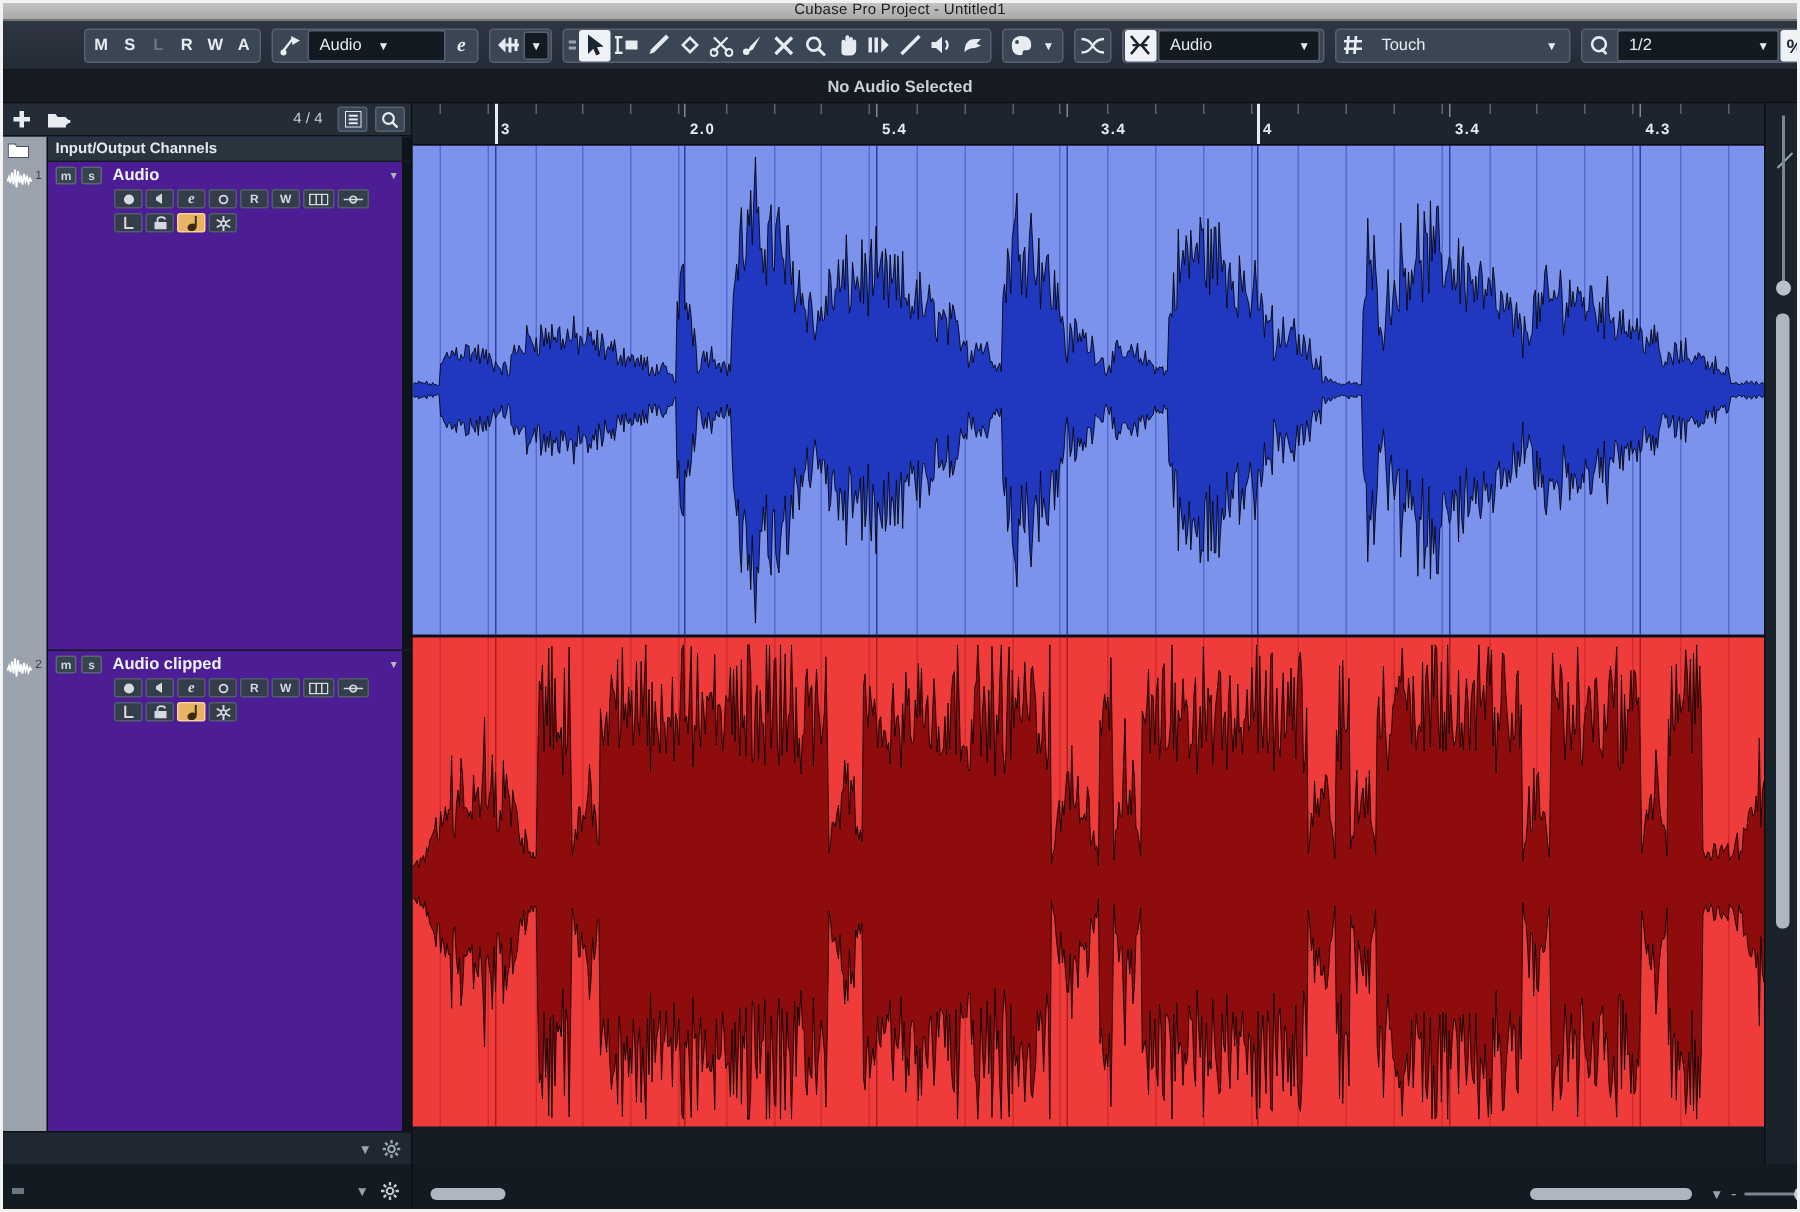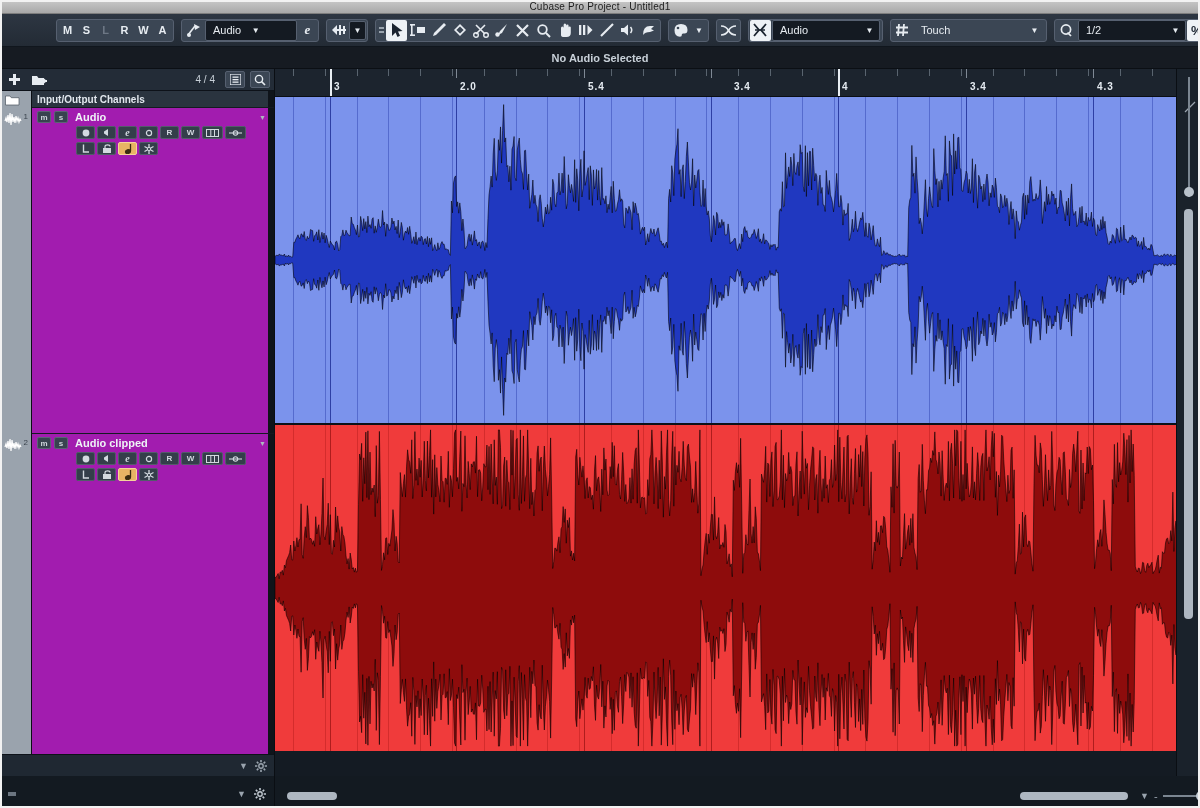--- a/index.html
+++ b/index.html
@@ -78,21 +78,21 @@
     display:flex;align-items:center; padding:0 4px; gap:5px;
   }
   #tl-head .sigs{ margin-left:auto; color:#c8d0d8; font-size:10px; padding-right:5px;}
   .hbtn{ width:20px;height:17px;display:flex;align-items:center;justify-content:center;
          background:#3b4654;border:1px solid #566070;border-radius:2px;}
   .hbtn.flat{ background:transparent;border:none;}
   #tl-body{ flex:1; display:flex; overflow:hidden; }
   #numcol{ width:32px; flex:0 0 32px; background:#9aa3ad; border-right:1px solid #0a0e13; }
   .numcell{ position:relative; display:flex; align-items:flex-start; padding-top:4px; }
   .numcell .nm{ position:absolute; right:3px; top:4px; font-size:8px; color:#3a434d;}
-  #rowcol{ flex:1; background:#a21caf; }
+  #rowcol{ flex:1; background:#4c1d95; }
 
   .folderrow{ height:17px; background:#2a343f; border-bottom:1px solid #141a21;
               display:flex;align-items:center; padding-left:5px; position:relative;}
   .folderrow .lbl{ font-size:10px; font-weight:bold; color:#e2e8ee;}
   .folderrow .edge{ position:absolute; right:0; top:0; bottom:0; width:6px; background:#0f141a;}
 
   .trackrow{ border-bottom:1px solid #131a21; padding:3px 4px 0 5px; position:relative;}
   .trow1{ display:flex; align-items:center; gap:3px; }
   .mini{ width:14px;height:12px; background:#384350; border:1px solid #5a6575; border-radius:2px;
          display:flex;align-items:center;justify-content:center; font-size:8px; font-weight:bold; color:#cfd6dd;}

